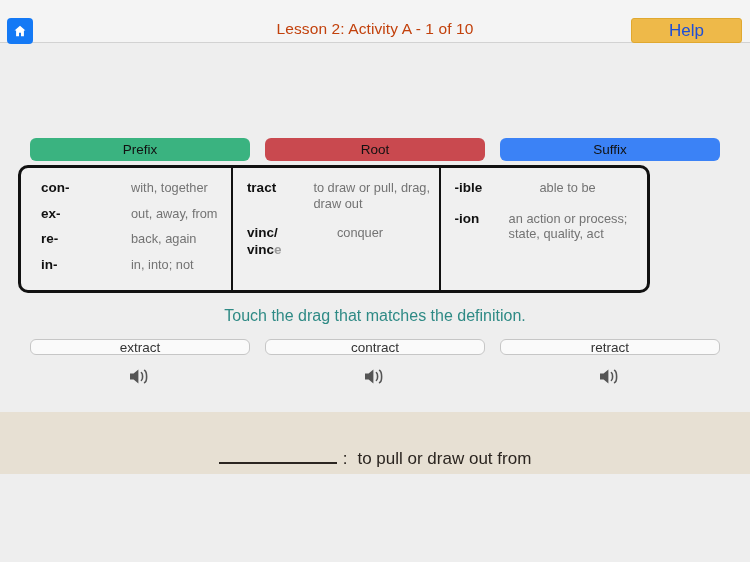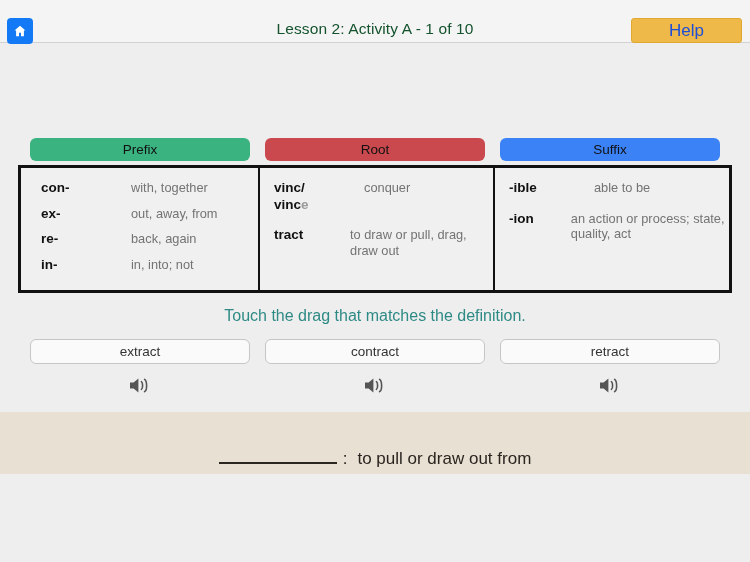--- a/index.html
+++ b/index.html
@@ -41,21 +41,21 @@
   }
   .home-btn svg { display: block; }
 
   .lesson-title {
     position: absolute;
     left: 0;
     top: 20px;
     width: 750px;
     text-align: center;
     font-size: 15.5px;
-    color: #14532d;
+    color: #c2410c;
     letter-spacing: .1px;
   }
 
   .help-btn {
     position: absolute;
     right: 8px;
     top: 18px;
     width: 111px;
     height: 25px;
     background: #eeb949;
@@ -91,25 +91,25 @@
     color: #111;
   }
   .pill.prefix { width: 220px; background: #3ab380; margin-right: 15px; }
   .pill.root   { width: 220px; background: #c9494f; margin-right: 15px; }
   .pill.suffix { width: 220px; background: #3b82f6; }
 
   .chart-box {
     position: absolute;
     top: 165px;
     left: 18px;
-    width: 714px;
+    width: 632px;
     height: 128px;
     background: #f0f0f0;
     border: 3px solid #111;
-    border-radius: 0;
+    border-radius: 10px;
     display: flex;
   }
   .chart-col {
     height: 100%;
     padding: 12px 0 0 0;
     position: relative;
   }
   .chart-col.c1 { width: 239px; border-right: 2.5px solid #111; padding-left: 20px; }
   .chart-col.c2 { width: 235px; border-right: 2.5px solid #111; padding-left: 14px; }
   .chart-col.c3 { width: 234px; padding-left: 14px; }
@@ -162,21 +162,21 @@
     width: 220px;
     margin-right: 15px;
     display: flex;
     flex-direction: column;
     align-items: center;
   }
   .choice-col:last-child { margin-right: 0; }
 
   .choice-btn {
     width: 220px;
-    height: 25px;
+    height: 16px;
     background: #fafafa;
     border: 1px solid #c6c6c6;
     border-radius: 6px;
     display: flex;
     align-items: center;
     justify-content: center;
     font-size: 13.5px;
     color: #333;
     cursor: pointer;
   }
@@ -278,29 +278,29 @@
       <span class="morph-val">back, again</span>
     </div>
     <div class="morph-row">
       <span class="morph-key">in-</span>
       <span class="morph-val">in, into; not</span>
     </div>
   </div>
 
   <div class="chart-col c2">
     <div class="morph-row">
+      <span class="morph-key">tract</span>
+      <span class="morph-val">to draw or pull, drag, draw out</span>
+    </div>
+    <div class="morph-row">
       <span class="morph-key">
         <span>vinc/</span><br>
         <span>vinc</span><span class="faded">e</span>
       </span>
       <span class="morph-val">conquer</span>
-    </div>
-    <div class="morph-row">
-      <span class="morph-key">tract</span>
-      <span class="morph-val">to draw or pull, drag, draw out</span>
     </div>
   </div>
 
   <div class="chart-col c3">
     <div class="morph-row">
       <span class="morph-key">-ible</span>
       <span class="morph-val">able to be</span>
     </div>
     <div class="morph-row">
       <span class="morph-key">-ion</span>

